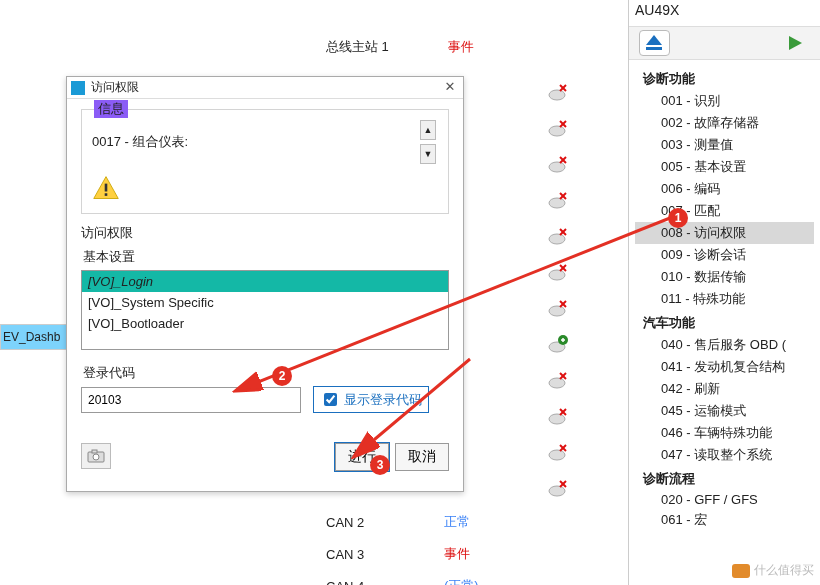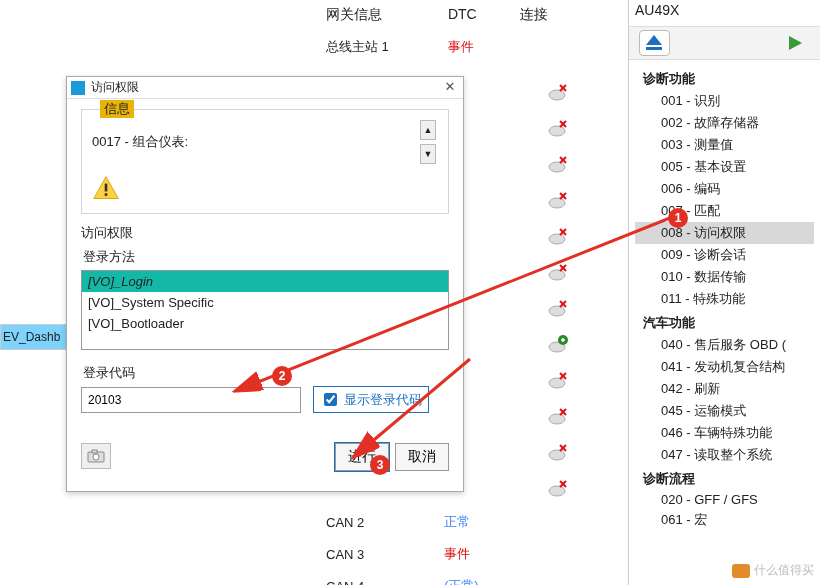--- a/index.html
+++ b/index.html
@@ -50,21 +50,21 @@
 
   
   .dialog { position: absolute; top: 76px; left: 66px; width: 398px; height: 416px; background: #fff; border: 1px solid #aaa; box-shadow: 0 2px 6px rgba(0,0,0,.2); }
   .titlebar { height: 22px; background: #fff; border-bottom: 1px solid #ddd; display: flex; align-items: center; padding: 0 4px; }
   .title-icon { width: 14px; height: 14px; background: #1a9ad6; margin-right: 6px; }
   .title-text { flex: 1; font-size: 12px; }
   .title-close { width: 18px; height: 18px; text-align: center; line-height: 16px; color: #555; cursor: pointer; }
   .dlg-body { padding: 10px 14px; }
 
   .groupbox { border: 1px solid #d4d4d4; padding: 8px 10px; margin-bottom: 10px; position: relative; }
-  .groupbox .legend { position: absolute; top: -10px; left: 18px; background: #eab308; padding: 0 4px; font-size: 13px; }
+  .groupbox .legend { position: absolute; top: -10px; left: 12px; background: #8b5cf6; padding: 0 4px; font-size: 13px; }
   .info-row { display: flex; align-items: center; gap: 22px; }
   .warn-icon { width: 28px; height: 28px; }
   .scrollbtns { display: flex; flex-direction: column; margin-left: auto; margin-right: 2px; }
   .sbtn { width: 16px; height: 20px; border: 1px solid #bbb; background: #f0f0f0; font-size: 9px; line-height: 18px; text-align: center; margin: 2px 0; }
 
   .login-label { margin: 6px 0 4px 2px; }
   .listbox { width: 100%; height: 80px; border: 1px solid #999; overflow-y: auto; }
   .listbox .opt { padding: 3px 6px; cursor: default; }
   .listbox .opt.sel { background: #14b8a6; font-style: italic; }
 
@@ -126,25 +126,20 @@
         <div class="tree-item">045 - 运输模式</div>
         <div class="tree-item">046 - 车辆特殊功能</div>
         <div class="tree-item">047 - 读取整个系统</div>
         <div class="tree-h">诊断流程</div>
         <div class="tree-item">020 - GFF / GFS</div>
         <div class="tree-item">061 - 宏</div>
       </div>
   </div>
 
   <div class="center">
-    <div class="col-headers">
-      <span class="hdr-gw">网关信息</span>
-      <span class="hdr-dtc">DTC</span>
-      <span class="hdr-conn">连接</span>
-    </div>
     <div class="row1">
       <span class="row1-name">总线主站 1</span>
       <span class="row1-dtc">事件</span>
     </div>
 
     <div class="conn-col" id="conn-col">
         <div class="conn-icon conn-bad">
           <svg width="20" height="20">
             <ellipse cx="9" cy="13" rx="8" ry="5" fill="#ddd" stroke="#aaa"></ellipse>
             <line class="x" x1="12" y1="3" x2="18" y2="9" stroke-width="2"></line>
@@ -267,21 +262,21 @@
         <div style="margin-top:8px">
           <svg class="warn-icon" viewBox="0 0 32 32">
             <path d="M16 3 L30 28 L2 28 Z" fill="#ffd040" stroke="#c9a400" stroke-width="1"></path>
             <rect x="14.5" y="11" width="3" height="9" fill="#333"></rect>
               <rect x="14.5" y="22" width="3" height="3" fill="#333"></rect>
           </svg>
         </div>
       </div>
 
       <div>访问权限</div>
-      <div class="login-label">登录方法</div>
+      <div class="login-label">基本设置</div>
       <div class="listbox" id="login-list">
           <div class="opt sel">[VO]_Login</div>
           <div class="opt">[VO]_System Specific</div>
           <div class="opt">[VO]_Bootloader</div>
         </div>
 
       <div class="code-label">登录代码</div>
       <div class="code-row">
         <input class="code-input" value="20103" style="">
         <label class="chk-wrap">

